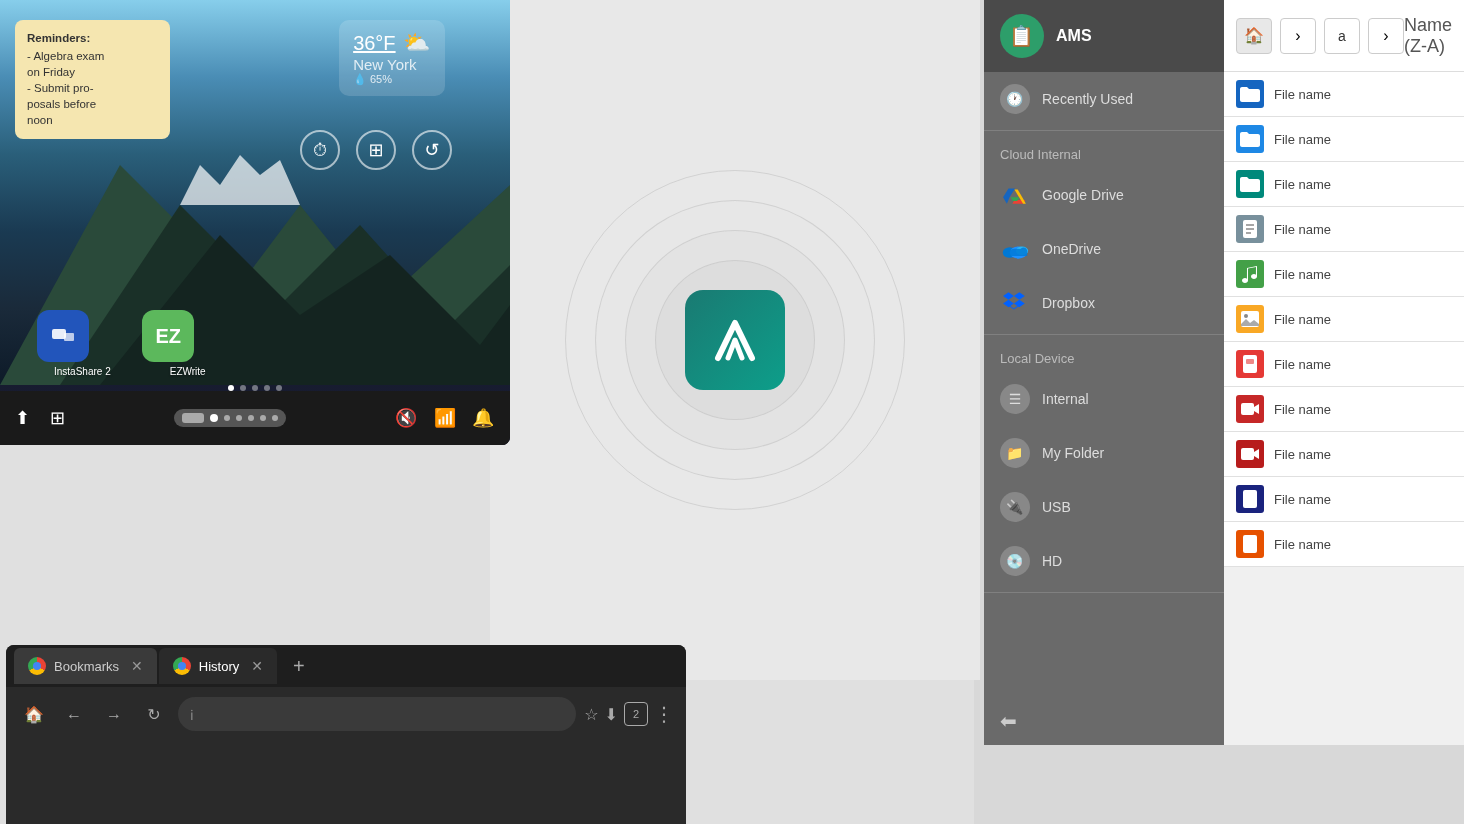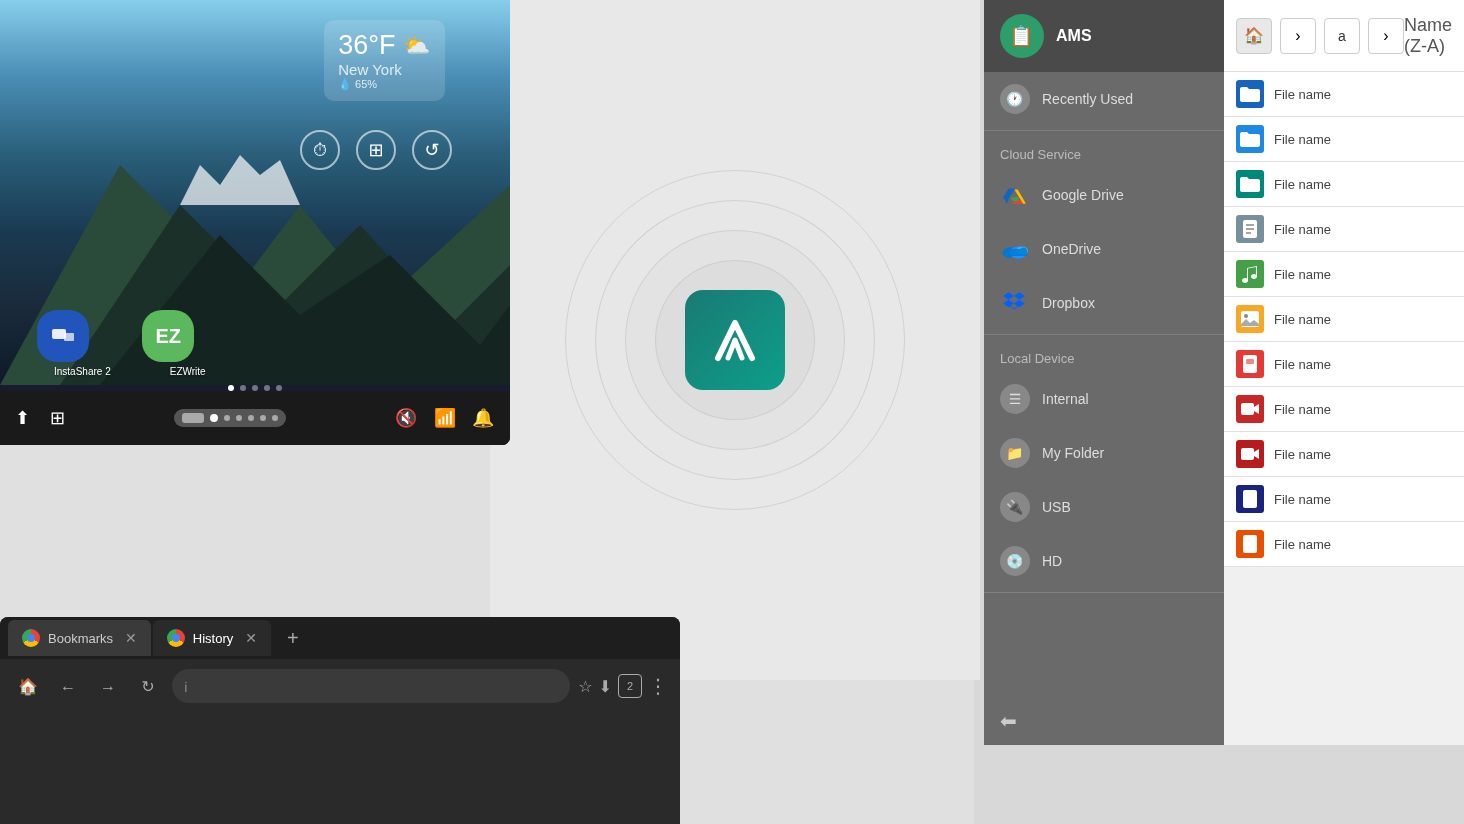--- a/index.html
+++ b/index.html
@@ -109,22 +109,23 @@
       position: absolute;
       top: 20px;
       right: 65px;
       background: rgba(255,255,255,0.15);
       border-radius: 10px;
       padding: 10px 14px;
       color: white;
       z-index: 10;
     }
     .weather-temp {
-      font-size: 27px;
+      font-size: 20px;
       font-weight: 300;
+      text-decoration: underline;
     }
     .weather-city {
       font-size: 15px;
       color: rgba(255,255,255,0.8);
     }
     .weather-humidity {
       font-size: 11px;
       color: rgba(255,255,255,0.8);
     }
 
@@ -141,21 +142,21 @@
     }
     .app-icon {
       display: flex;
       flex-direction: column;
       align-items: center;
       gap: 4px;
     }
     .app-icon-img {
       width: 52px;
       height: 52px;
-      border-radius: 20px;
+      border-radius: 12px;
       display: flex;
       align-items: center;
       justify-content: center;
       font-size: 20px;
       font-weight: bold;
     }
     .app-icon-label {
       color: white;
       font-size: 10px;
       text-shadow: 0 1px 2px rgba(0,0,0,0.5);
@@ -386,23 +387,23 @@
       display: flex;
       align-items: center;
       justify-content: center;
       flex-shrink: 0;
     }
 
     
     .browser-panel {
       position: absolute;
       bottom: 0;
-      left: 0;
+      left: 6px;
       width: 680px;
-      height: 207px;
+      height: 179px;
       background: #2a2a2a;
       border-radius: 8px 8px 0 0;
       overflow: hidden;
     }
     .browser-tabs {
       display: flex;
       align-items: center;
       background: #1e1e1e;
       height: 42px;
       padding: 0 8px;
@@ -573,20 +574,24 @@
 
       <svg class="mountain-svg" viewBox="0 0 510 380" xmlns="http://www.w3.org/2000/svg" preserveAspectRatio="none">
         <polygon points="0,380 120,160 240,280 300,200 380,300 510,180 510,380" fill="#2a4a3a"></polygon>
         <polygon points="60,380 180,200 280,300 360,220 450,320 510,260 510,380" fill="#1a3028"></polygon>
         <polygon points="100,380 220,230 300,310 390,250 480,340 510,300 510,380" fill="#142420"></polygon>
 
         <polygon points="180,200 200,160 220,180 240,150 260,170 280,155 300,200" fill="white" opacity="0.7"></polygon>
       </svg>
     </div>
 
+    <div class="reminders-widget">
+      <div class="reminders-title">Reminders:</div>
+      <div>- Algebra exam<br>on Friday<br>- Submit pro-<br>posals before<br>noon</div>
+    </div>
 
     <div class="weather-widget">
       <div style="display:flex;align-items:center;gap:8px;">
         <div class="weather-temp">36°F</div>
         <span style="font-size:22px;">⛅</span>
       </div>
       <div class="weather-city">New York</div>
       <div class="weather-humidity">
         <span>💧</span>
         <span>65%</span>
@@ -661,21 +666,21 @@
       <div class="ams-title">AMS</div>
     </div>
 
     <div class="sidebar-item">
       <div class="sidebar-icon" style="background:#888;">🕐</div>
       <span>Recently Used</span>
     </div>
 
     <div class="sidebar-divider"></div>
 
-    <div class="sidebar-section-label">Cloud Service</div>
+    <div class="sidebar-section-label">Cloud Internal</div>
 
     <div class="sidebar-item">
       <div class="sidebar-icon" style="background:transparent;">
         <svg width="26" height="26" viewBox="0 0 24 24">
           <path d="M4.5 20L1 14l5-8h6l-5 8L4.5 20z" fill="#1565C0"></path>
           <path d="M19.5 20H9.5l2-3.5h10l-2 3.5z" fill="#EA4335"></path>
           <path d="M19.5 20L14.5 12l-3-5h3l5 8.5L22 20h-2.5z" fill="#FBBC04"></path>
           <path d="M8 14h8l-2 3.5H10L8 14z" fill="#34A853"></path>
         </svg>
       </div>

